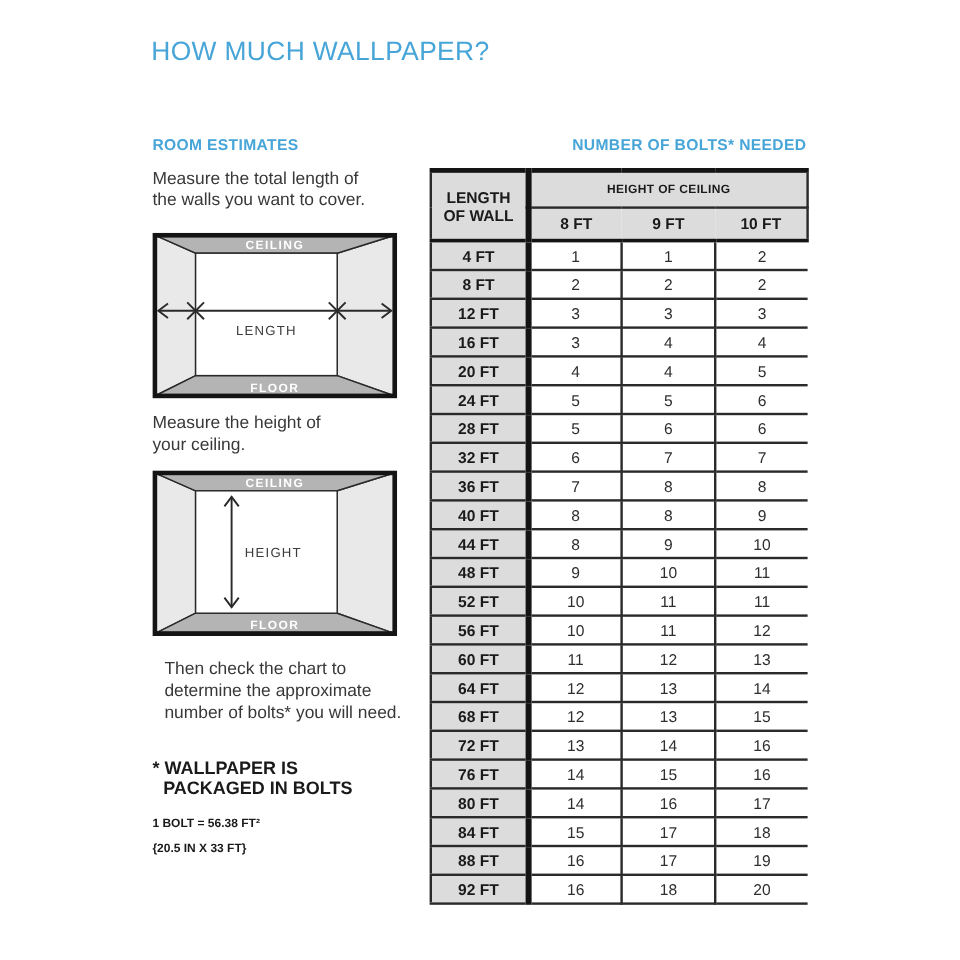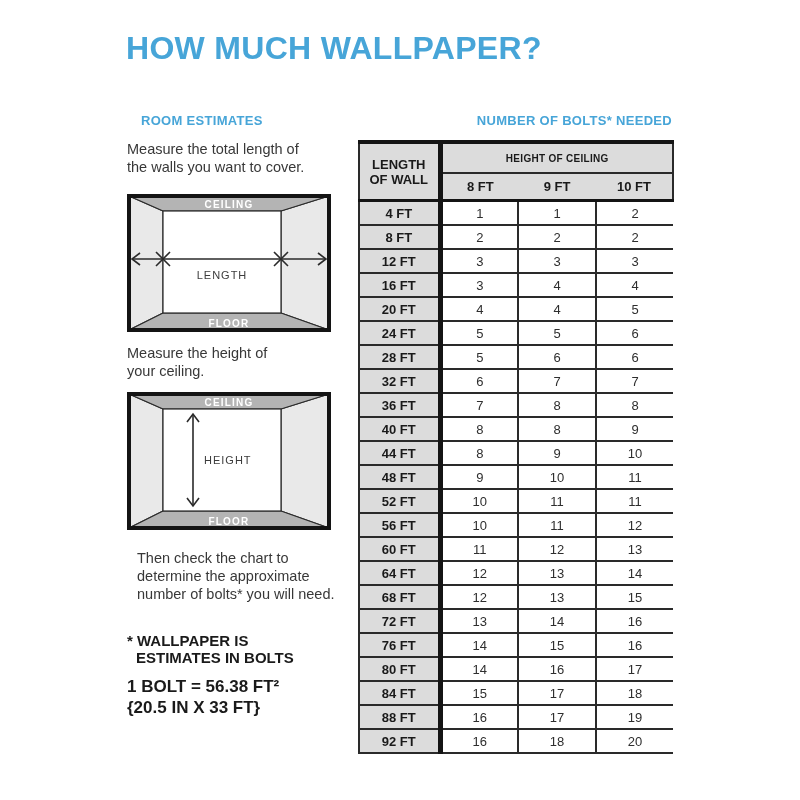--- a/index.html
+++ b/index.html
@@ -12,42 +12,42 @@
     --ceil-gray:#b4b4b4;
     --wall-gray:#e9e9e9;
   }
   html,body{margin:0;padding:0;background:#fff;}
   .canvas{
     position:relative;width:800px;height:800px;background:#ffffff;
     font-family:"Liberation Sans",sans-serif;overflow:hidden;
   }
   .page-title{
     position:absolute;left:126px;top:30px;margin:0;
-    font-size:32px;font-weight:700;letter-spacing:.3px;color:var(--accent);
+    font-size:22px;font-weight:400;letter-spacing:.3px;color:var(--accent);
   }
   .section-heading{
     position:absolute;margin:0;font-size:13px;font-weight:bold;
     letter-spacing:.3px;color:var(--accent);
   }
-  #room-estimates-heading{left:141px;top:113px;}
+  #room-estimates-heading{left:127px;top:113px;}
   #bolts-heading{left:358px;top:113px;width:314px;text-align:right;}
   .para{
     position:absolute;left:127px;width:230px;margin:0;
     font-size:14.5px;line-height:18px;color:var(--ink);
   }
   #para1{top:140px;}
   #para2{top:344px;}
   #para3{top:549px;margin-left:10px;}
   .note{
     position:absolute;left:127px;margin:0;font-size:15px;line-height:16.5px;
     font-weight:bold;color:var(--bold-ink);
   }
   #packaging-note{top:633px;}
   #packaging-note .indent{padding-left:9px;}
-  #bolt-spec{top:676px;font-size:17px;line-height:21px;}
+  #bolt-spec{top:676px;font-size:10px;line-height:21px;}
   .diagram{position:absolute;left:127px;}
   #length-diagram{top:194px;}
   #height-diagram{top:392px;}
   .ceil{fill:var(--ceil-gray);stroke:var(--line-thin);stroke-width:1.2;}
   .wall{fill:var(--wall-gray);stroke:var(--line-thin);stroke-width:1.2;}
   .backwall{fill:#ffffff;stroke:var(--line-thin);stroke-width:1.2;}
   .frame{fill:none;stroke:var(--line-thick);stroke-width:4;}
   .arrow{stroke:var(--line-thin);stroke-width:1.6;fill:none;}
   .room-label{font-size:10px;letter-spacing:1.2px;fill:#ffffff;font-weight:600;}
   .measure-label{font-size:11px;letter-spacing:1px;fill:#3c3c3c;}
@@ -133,21 +133,21 @@
     <path class="arrow" d="M60,106 L66,114 L72,106"></path>
     <text class="measure-label" x="77" y="72">HEIGHT</text>
     <rect class="frame" x="2" y="2" width="200" height="134"></rect>
   </svg>
 
   <p class="para" id="para3"><span>Then check the chart to</span><br>
   <span>determine the approximate</span><br>
   <span>number of bolts* you will need.</span></p>
 
   <p class="note" id="packaging-note"><span>* WALLPAPER IS</span><br>
-  <span class="indent">ESTIMATES IN BOLTS</span></p>
+  <span class="indent">PACKAGED IN BOLTS</span></p>
 
   <p class="note" id="bolt-spec"><span>1 BOLT = 56.38 FT²</span><br>
   <span>{20.5 IN X 33 FT}</span></p>
 
   <h2 class="section-heading" id="bolts-heading">NUMBER OF BOLTS* NEEDED</h2>
 
   <table class="bolt-table">
     <colgroup>
       <col style="width:81px">
         <col style="width:78px">

